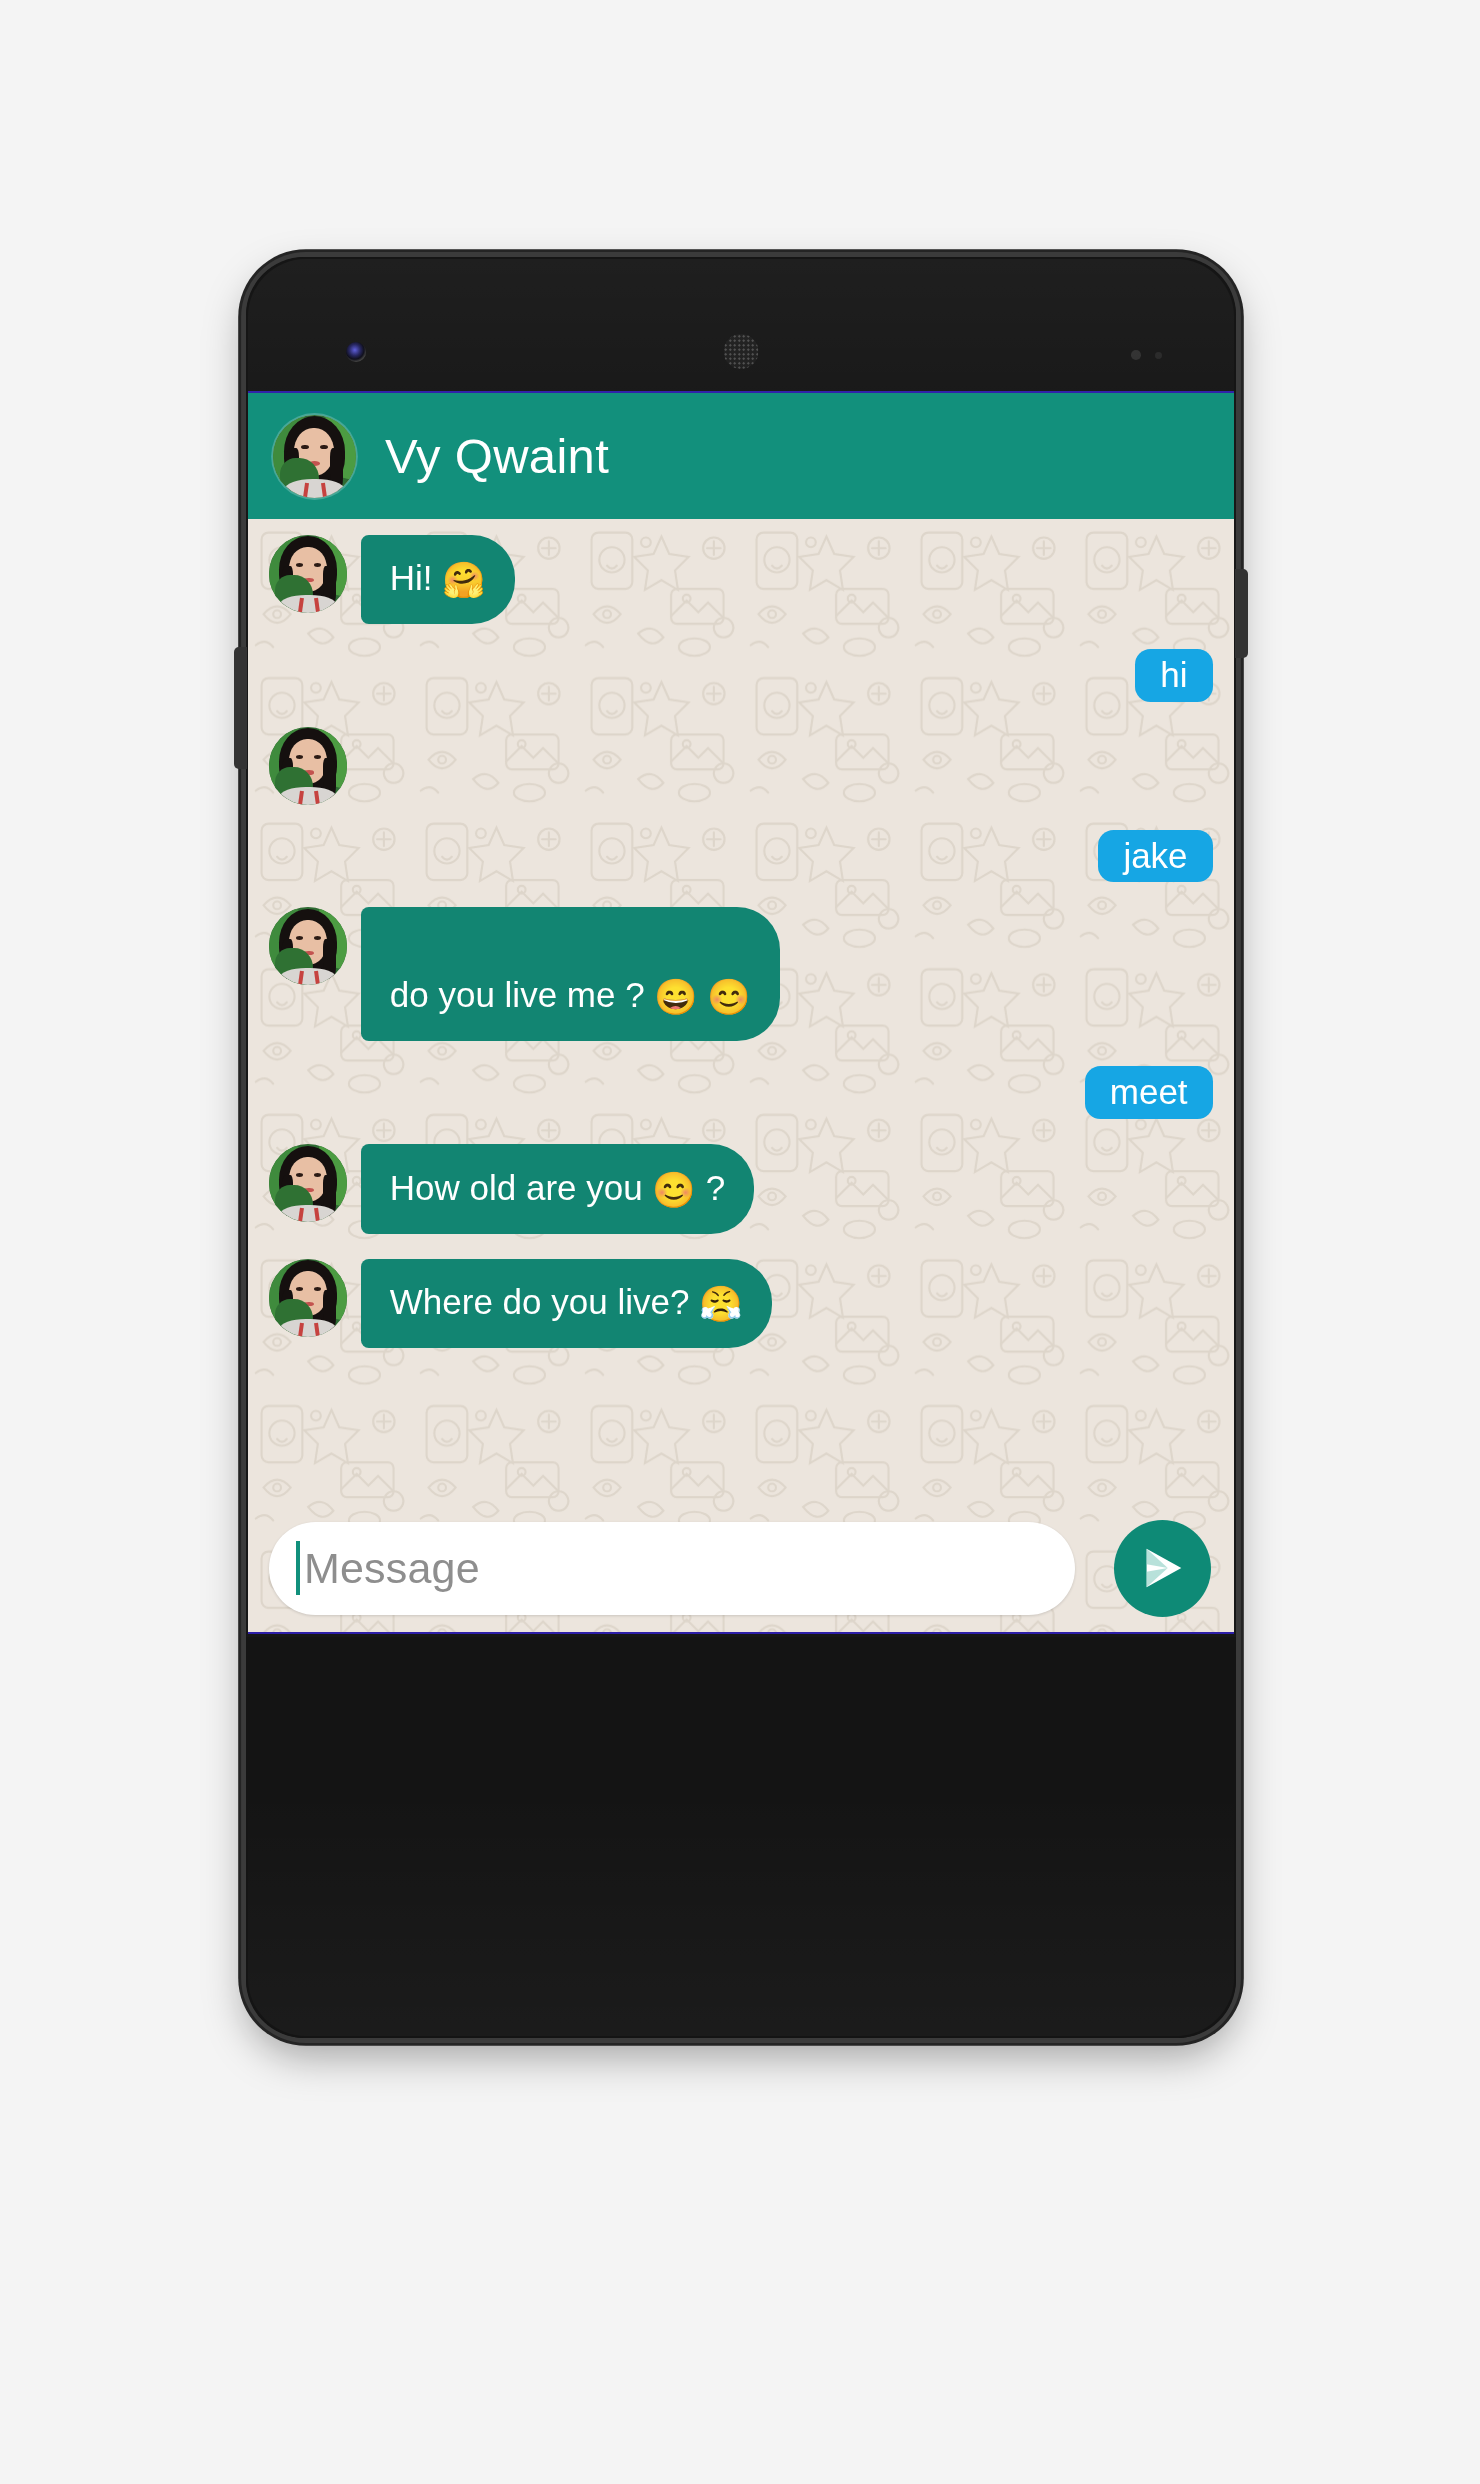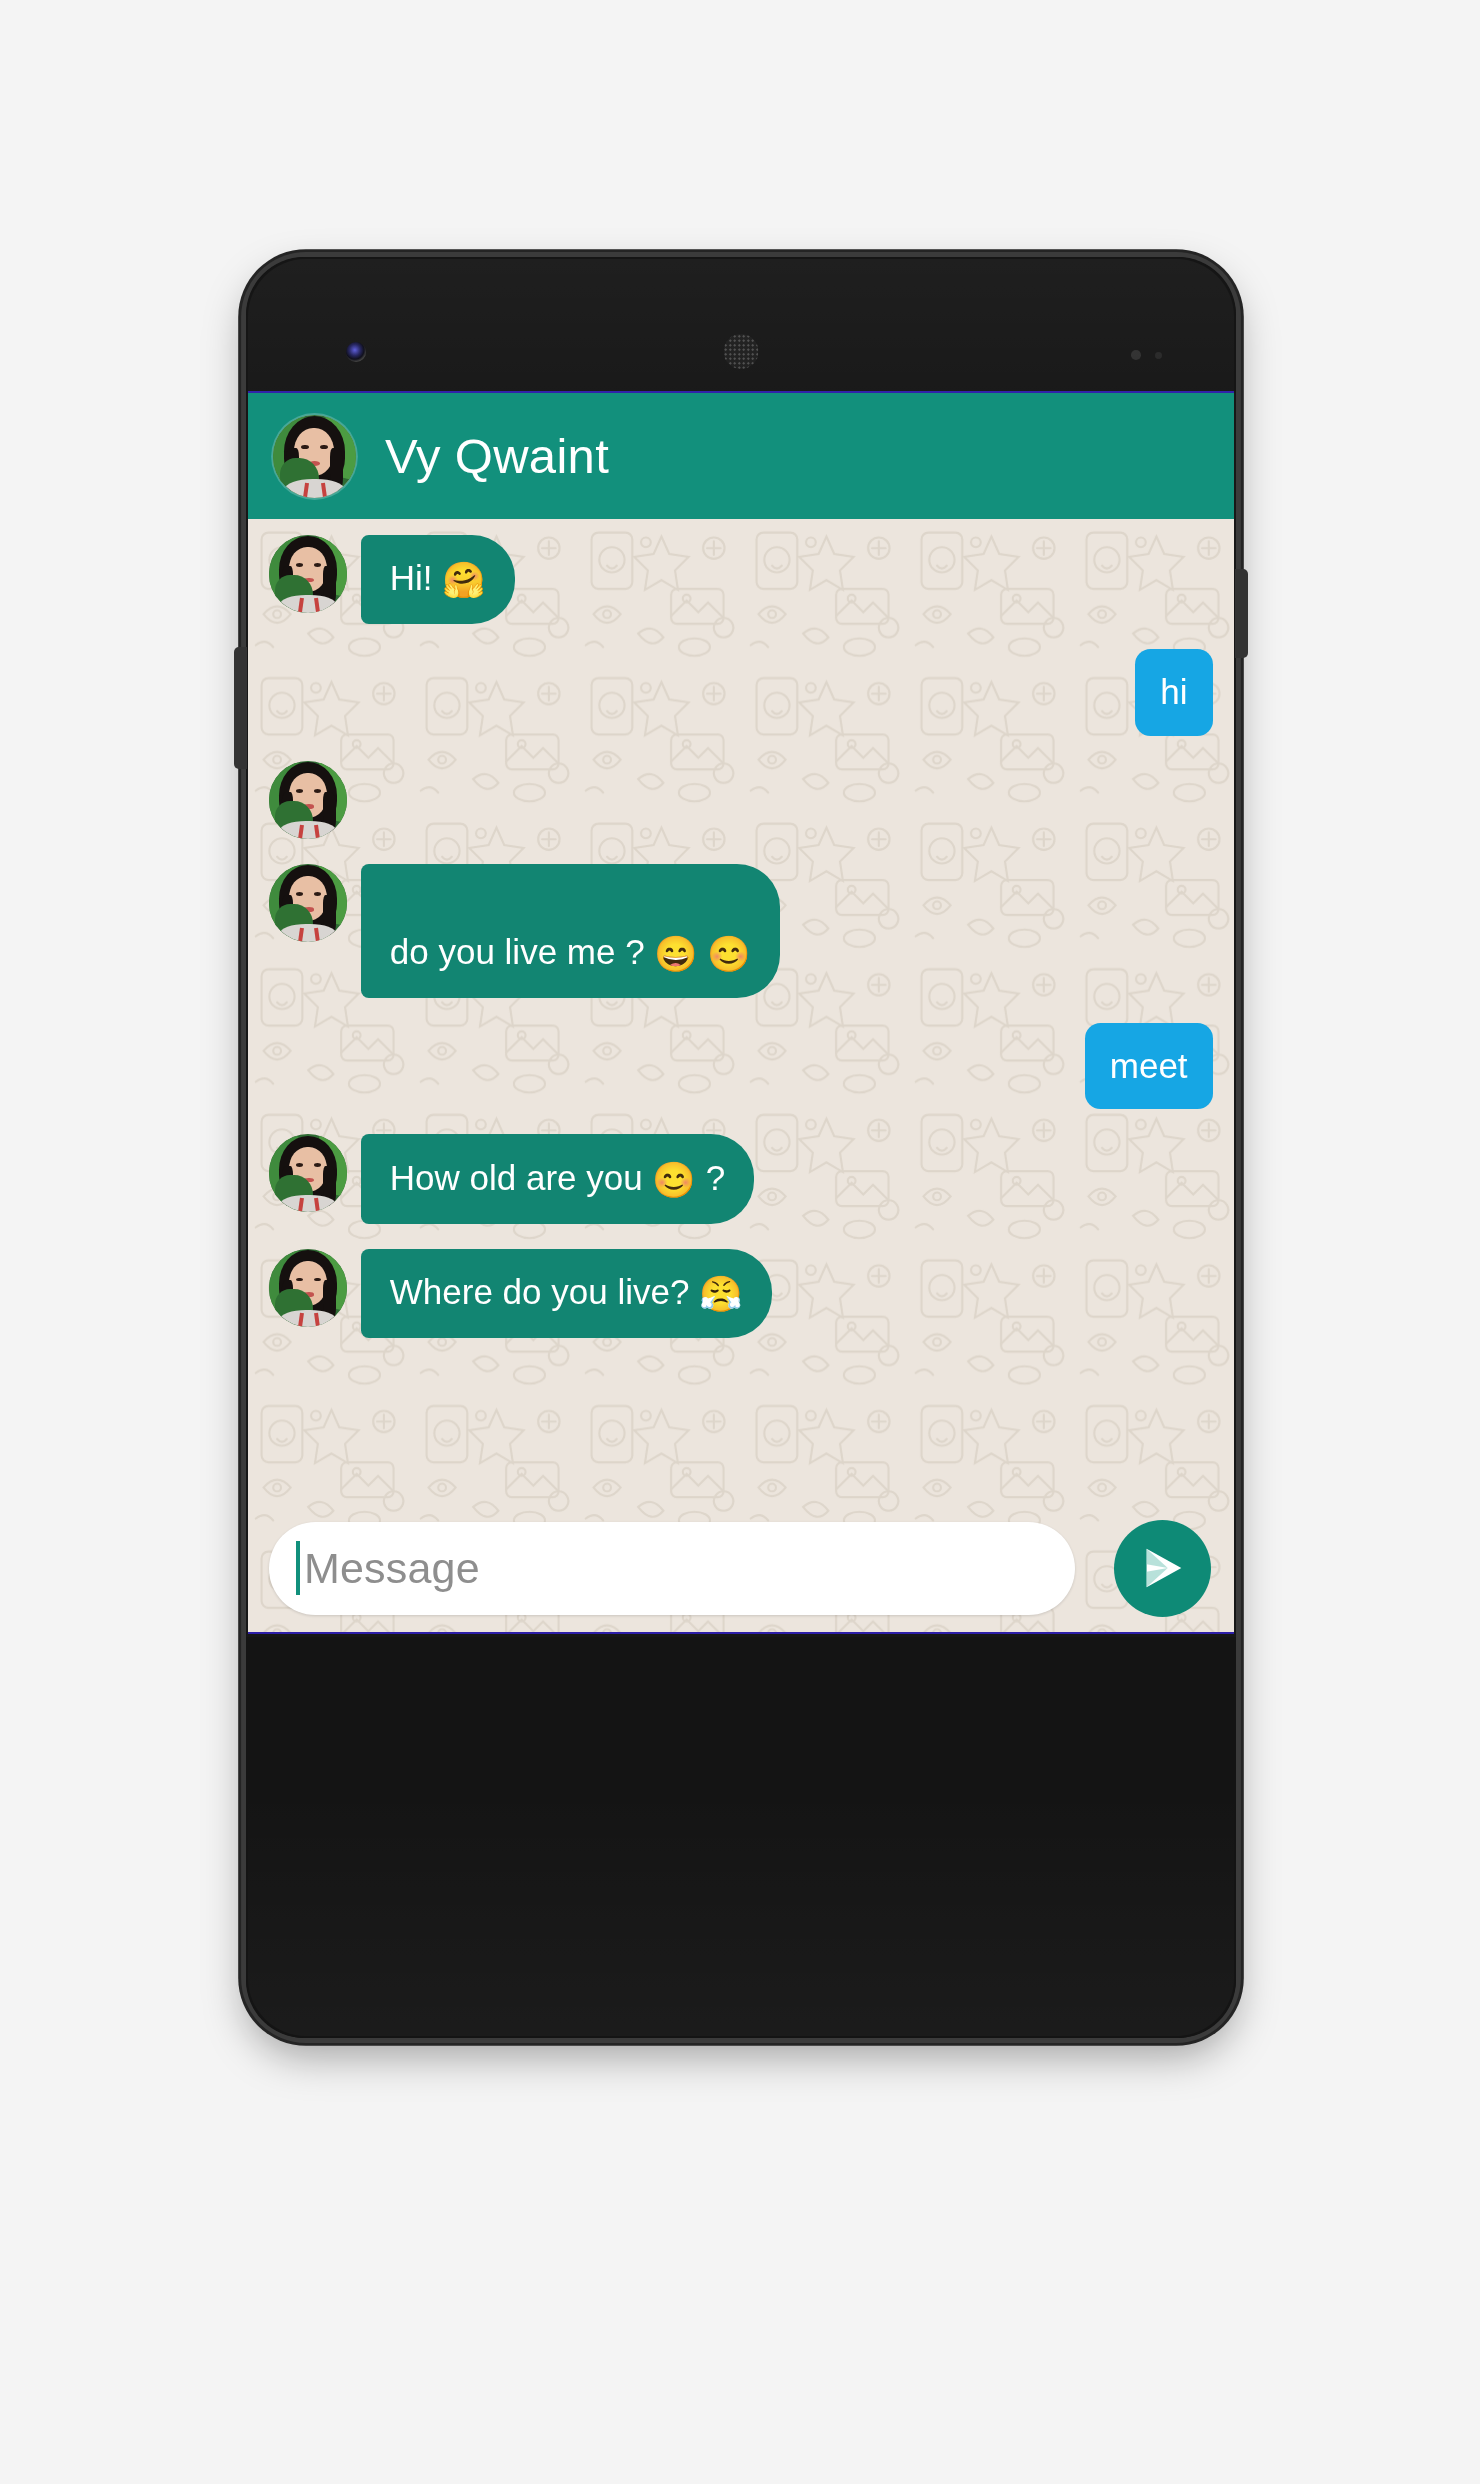--- a/index.html
+++ b/index.html
@@ -191,21 +191,21 @@
     text-align: right;
   }
   .bubble.in {
     background: #128572;
     border-radius: 7.8px 43px 43px 7.8px;
     margin-left: 13.6px;
   }
   .bubble.out {
     background: #16a6e4;
     border-radius: 15.5px;
-    padding: 21px 25px;
+    padding: 4px 25px;
   }
   .emj { font-size: 35px; vertical-align: -1.9px; }
 
   
   .inputbar {
     position: absolute;
     left: 0;
     bottom: 0;
     width: 100%;
     height: 136px;
@@ -380,20 +380,25 @@
                 <div class="av-lips"></div>
               <div class="av-hairF1"></div>
                 <div class="av-hairF2"></div>
                 <div class="av-leafB"></div>
               <div class="av-body"></div>
                 <div class="av-strap"></div>
                 <div class="av-strap2"></div>
             </div>
           </div>
 
+          <div class="row outgoing">
+            <div class="bubble out">
+              <span>jake</span>
+            </div>
+          </div>
 
           <div class="row incoming">
             <div class="avatar av-msg">
               <div class="av-bg"></div>
                 <div class="av-leafL"></div>
                 <div class="av-leafR"></div>
               <div class="av-hair"></div>
                 <div class="av-face"></div>
               <div class="av-eyeL"></div>
                 <div class="av-eyeR"></div>

